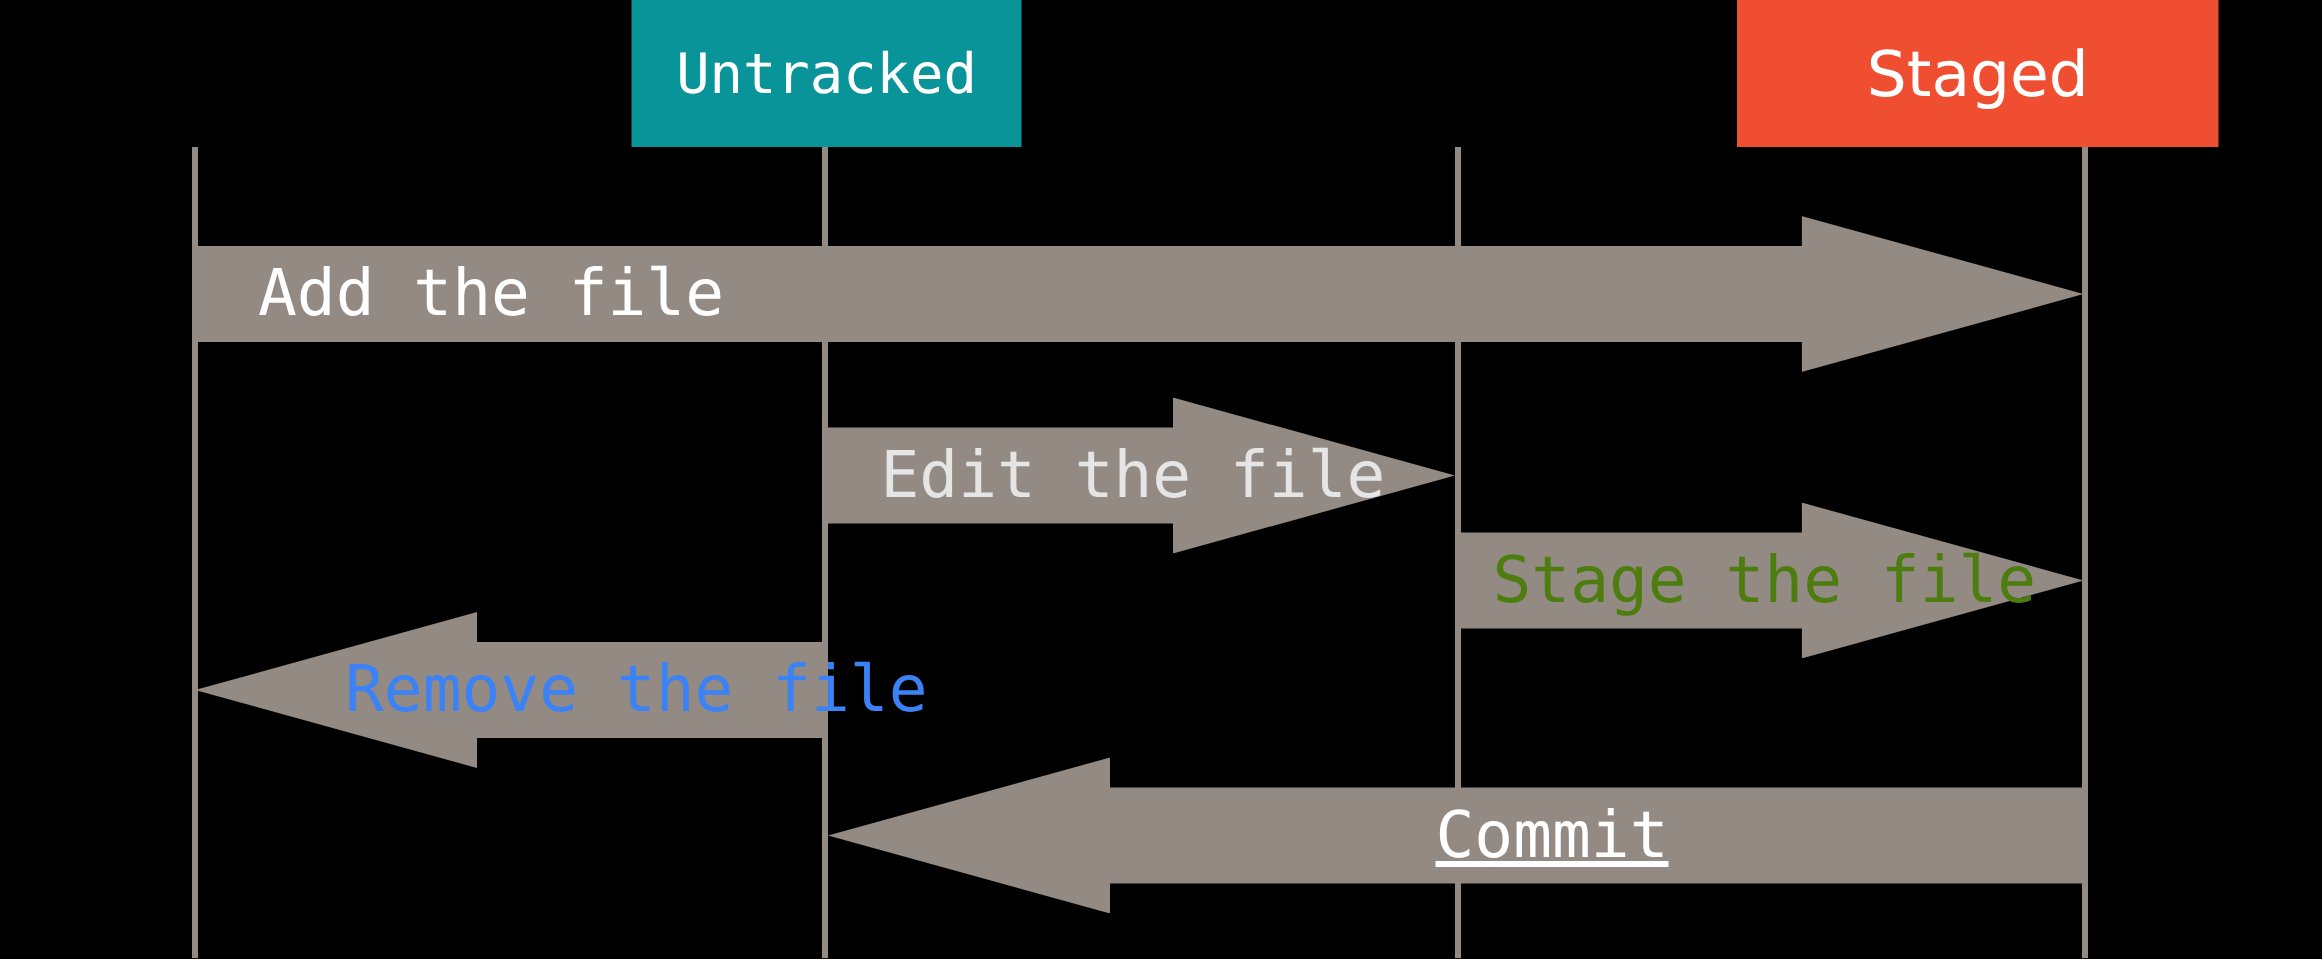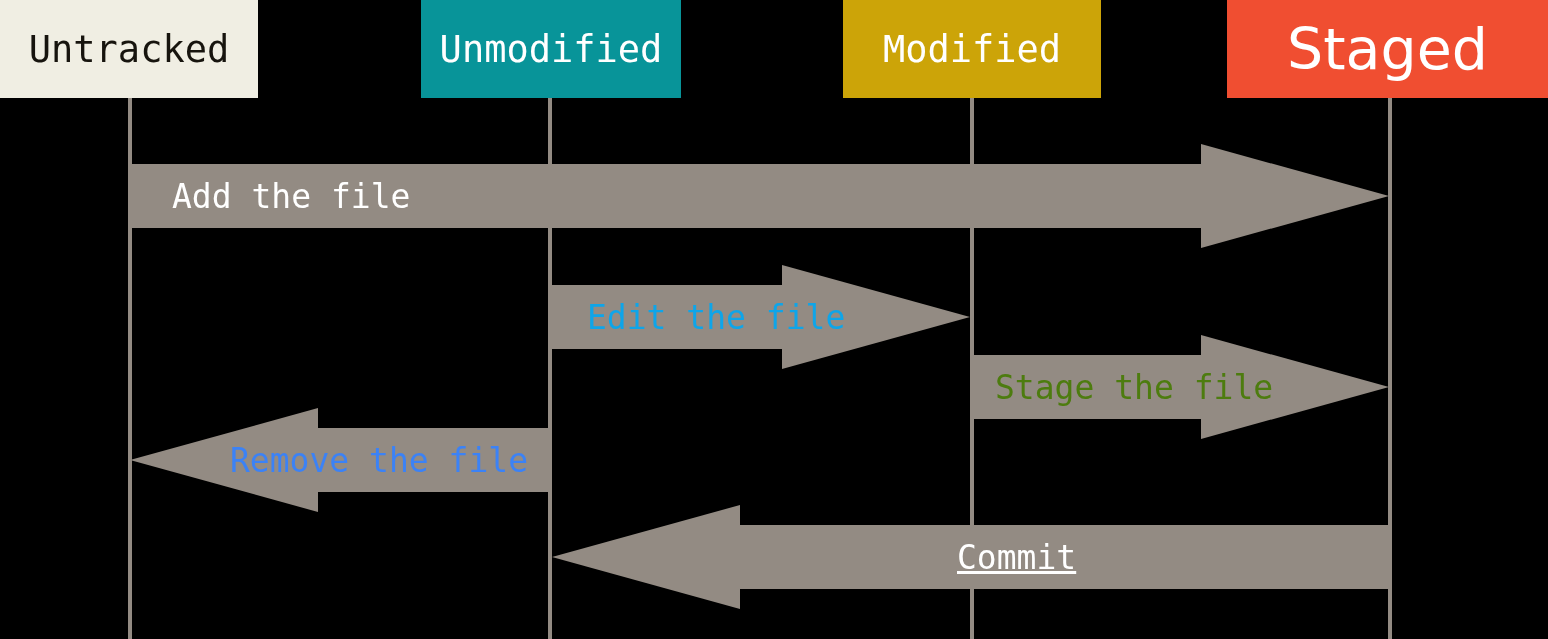--- a/index.html
+++ b/index.html
@@ -9,35 +9,35 @@
   }
   
   .state{
     position:absolute;top:0;height:98px;
     display:flex;align-items:center;justify-content:center;
     font-size:37px;letter-spacing:0;
   }
   #state-untracked{left:0;width:258px;}
   #state-unmodified{left:421px;width:260px;}
   #state-modified{left:843px;width:258px;}
-  #state-staged{left:1227px;width:321px;font-family:"DejaVu Sans","Liberation Sans",sans-serif;font-size:57px;}
+  #state-staged{left:1158px;width:321px;font-family:"DejaVu Sans","Liberation Sans",sans-serif;font-size:42px;}
   
   .vline{position:absolute;top:98px;bottom:0;width:4px;}
   #vline-untracked{left:128px;}
   #vline-unmodified{left:548px;}
   #vline-modified{left:970px;}
   #vline-staged{left:1388px;}
   
   .shaft{position:absolute;}
   .head{position:absolute;width:188px;height:104px;}
   .head.right{clip-path:polygon(0% 0%,100% 50%,0% 100%);}
   .head.left{clip-path:polygon(100% 0%,0% 50%,100% 100%);}
   .alabel{
     position:absolute;height:64px;display:flex;align-items:center;
-    font-size:33px;white-space:nowrap;
+    font-size:43px;white-space:nowrap;
   }
 </style>
 </head>
 <body style="background-color: rgb(0, 0, 0);">
 
 <div class="canvas">
 
   <div class="vline" id="vline-untracked" style="background-color: rgb(147, 139, 131);"></div>
   <div class="vline" id="vline-unmodified" style="background-color: rgb(147, 139, 131);"></div>
   <div class="vline" id="vline-modified" style="background-color: rgb(147, 139, 131);"></div>
@@ -45,39 +45,37 @@
 
   <div>
     <div class="shaft" style="left: 130px; top: 164px; width: 1072px; height: 64px; background-color: rgb(147, 139, 131);"></div>
     <div class="head right" style="left: 1201px; top: 144px; background-color: rgb(147, 139, 131);"></div>
     <div class="alabel" style="left: 172px; top: 164px; color: rgb(255, 255, 255);">Add the file</div>
   </div>
 
   <div>
     <div class="shaft" style="left: 550px; top: 285px; width: 233px; height: 64px; background-color: rgb(147, 139, 131);"></div>
     <div class="head right" style="left: 782px; top: 265px; background-color: rgb(147, 139, 131);"></div>
-    <div class="alabel" style="left: 587px; top: 285px; color: #0ea5e9;">Edit the file</div>
+    <div class="alabel" style="left: 587px; top: 285px; color: #e5e5e5;">Edit the file</div>
   </div>
 
   <div>
     <div class="shaft" style="left: 971px; top: 355px; width: 231px; height: 64px; background-color: rgb(147, 139, 131);"></div>
     <div class="head right" style="left: 1201px; top: 335px; background-color: rgb(147, 139, 131);"></div>
     <div class="alabel" style="left: 995px; top: 355px; color: #4d7c0f;">Stage the file</div>
   </div>
 
   <div>
     <div class="head left" style="left: 130px; top: 408px; background-color: rgb(147, 139, 131);"></div>
     <div class="shaft" style="left: 317px; top: 428px; width: 233px; height: 64px; background-color: rgb(147, 139, 131);"></div>
     <div class="alabel" style="left: 230px; top: 428px; color: #3b82f6;">Remove the file</div>
   </div>
 
   <div>
     <div class="head left" style="left: 552px; top: 505px; background-color: rgb(147, 139, 131);"></div>
     <div class="shaft" style="left: 739px; top: 525px; width: 651px; height: 64px; background-color: rgb(147, 139, 131);"></div>
     <div class="alabel" style="left: 957px; top: 525px; color: rgb(255, 255, 255); text-decoration: underline;">Commit</div>
   </div>
 
-  <div class="state" id="state-untracked" style="background-color: rgb(240, 238, 227); color: rgb(23, 20, 14);">Untracked</div>
-  <div class="state" id="state-unmodified" style="background-color: rgb(8, 148, 153); color: rgb(255, 255, 255);">Unmodified</div>
-  <div class="state" id="state-modified" style="background-color: rgb(204, 164, 8); color: rgb(255, 255, 255);">Modified</div>
+  <div class="state" id="state-unmodified" style="background-color: rgb(8, 148, 153); color: rgb(255, 255, 255);">Untracked</div>
   <div class="state" id="state-staged" style="background-color: rgb(240, 78, 49); color: rgb(255, 255, 255);">Staged</div>
 
 </div>
 
 </body></html>

